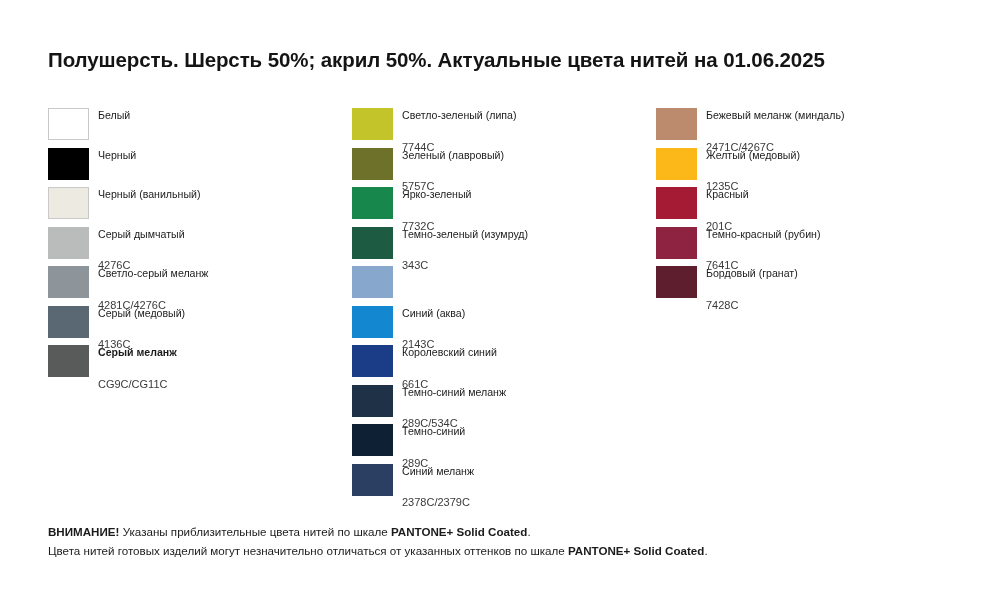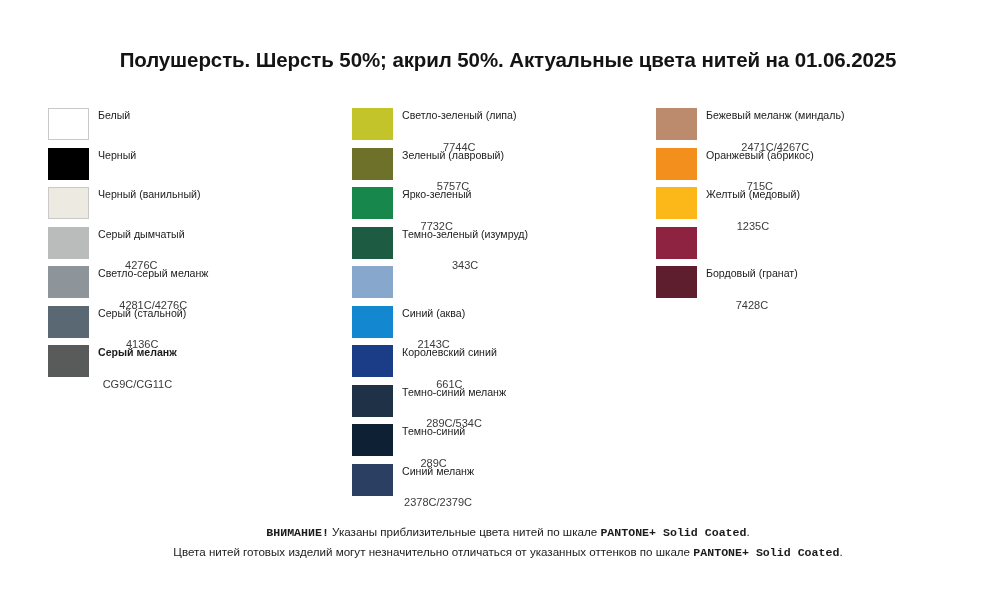--- a/index.html
+++ b/index.html
@@ -11,21 +11,20 @@
     height: 609px;
     background: #ffffff;
     font-family: "Liberation Sans", sans-serif;
     color: #1b1b1b;
     overflow: hidden;
   }
   .page {
     position: relative;
     width: 1000px;
     height: 515px;
-    text-align: center;
   }
   .title {
     position: absolute;
     left: 48px;
     top: 48px;
     width: 920px;
     font-size: 20.5px;
     font-weight: bold;
     letter-spacing: -0.1px;
     color: #141414;
@@ -82,21 +81,20 @@
     position: absolute;
     left: 48px;
     top: 522px;
     width: 920px;
     font-size: 11.6px;
     line-height: 1.65;
     color: #1b1b1b;
   }
   .footer .strong {
     font-weight: bold;
-    font-family: Liberation Mono, monospace;
   }
 </style>
 </head>
 <body>
 
 <div class="page">
 
   <div class="title">Полушерсть. Шерсть 50%; акрил 50%. Актуальные цвета нитей на 01.06.2025</div>
 
   <div class="columns">
@@ -129,21 +127,21 @@
         <div class="swatch-row">
           <div class="chip" style="background: rgb(141, 149, 155);"></div>
           <div class="labels">
             <div class="name">Светло-серый меланж</div>
             <div class="code">4281C/4276C</div>
           </div>
         </div>
         <div class="swatch-row">
           <div class="chip" style="background: rgb(90, 104, 115);"></div>
           <div class="labels">
-            <div class="name">Серый (стальной)</div>
+            <div class="name">Серый (медовый)</div>
             <div class="code">4136C</div>
           </div>
         </div>
         <div class="swatch-row">
           <div class="chip" style="background: rgb(89, 91, 90);"></div>
           <div class="labels">
             <div class="name bold">Серый меланж</div>
             <div class="code">CG9C/CG11C</div>
           </div>
         </div>
@@ -218,35 +216,39 @@
       </div>
     <div class="column">
         <div class="swatch-row">
           <div class="chip" style="background: rgb(188, 138, 109);"></div>
           <div class="labels">
             <div class="name">Бежевый меланж (миндаль)</div>
             <div class="code">2471C/4267C</div>
           </div>
         </div>
         <div class="swatch-row">
-          <div class="chip" style="background: rgb(243, 144, 29);"></div>
-          <div class="labels">
-            <div class="name">Оранжевый (абрикос)</div>
-            <div class="code">715C</div>
-          </div>
-        </div>
-        <div class="swatch-row">
           <div class="chip" style="background: rgb(252, 183, 24);"></div>
           <div class="labels">
             <div class="name">Желтый (медовый)</div>
             <div class="code">1235C</div>
           </div>
         </div>
         <div class="swatch-row">
+          <div class="chip" style="background: rgb(165, 27, 52);"></div>
+          <div class="labels">
+            <div class="name">Красный</div>
+            <div class="code">201C</div>
+          </div>
+        </div>
+        <div class="swatch-row">
           <div class="chip" style="background: rgb(141, 35, 64);"></div>
+          <div class="labels">
+            <div class="name">Темно-красный (рубин)</div>
+            <div class="code">7641C</div>
+          </div>
         </div>
         <div class="swatch-row">
           <div class="chip" style="background: rgb(94, 30, 46);"></div>
           <div class="labels">
             <div class="name">Бордовый (гранат)</div>
             <div class="code">7428C</div>
           </div>
         </div>
       </div>
   </div>

